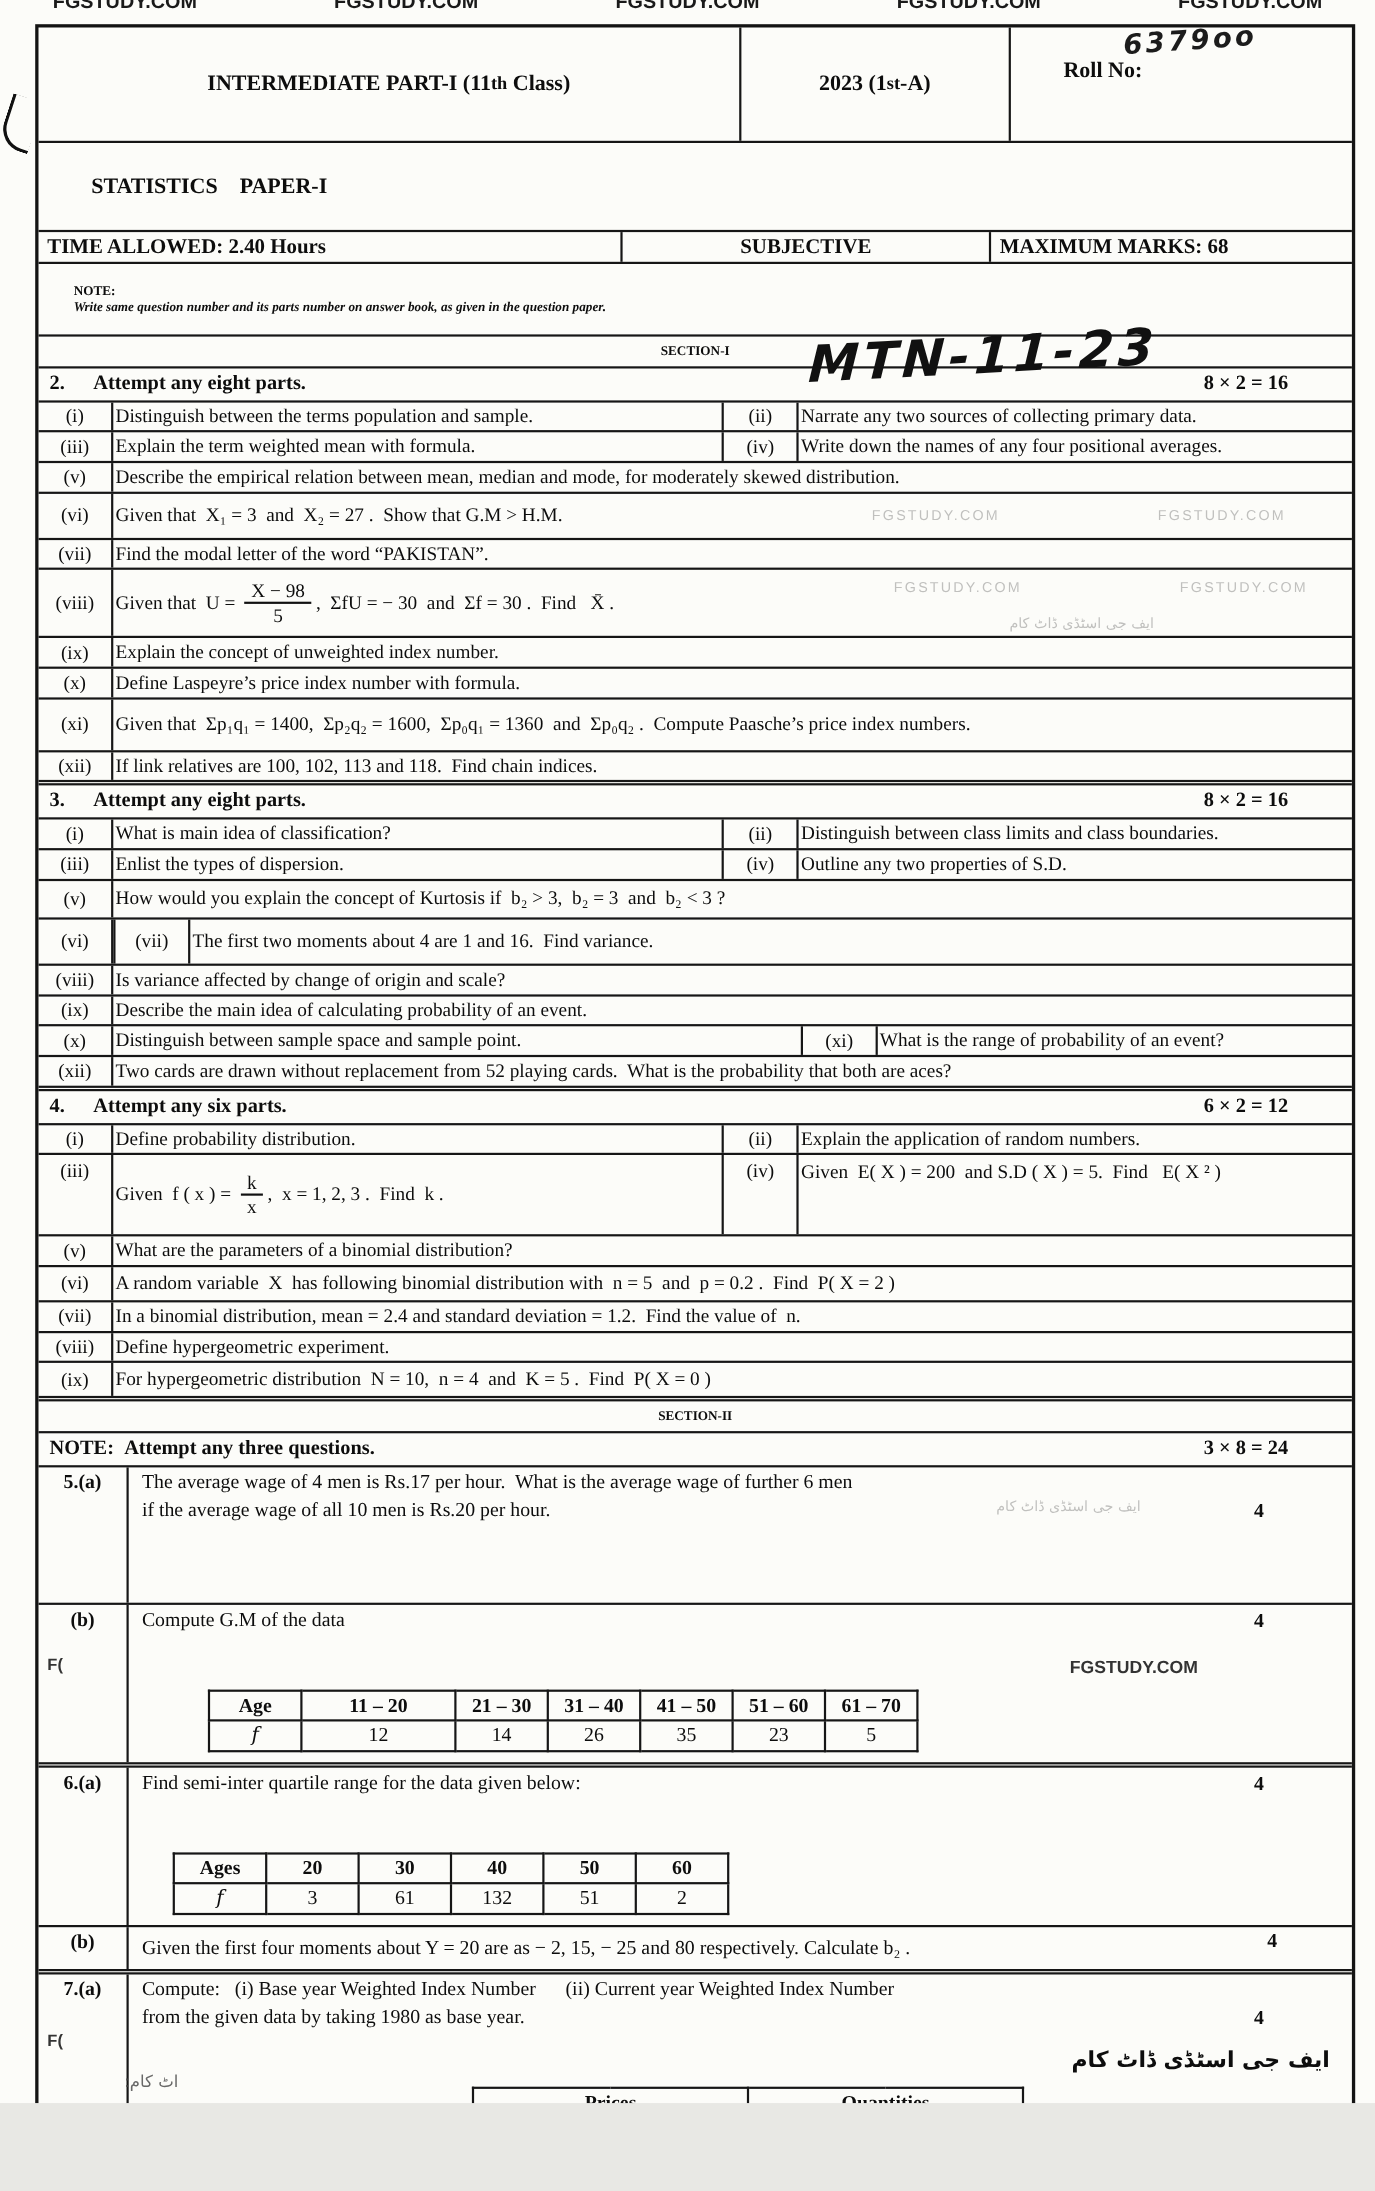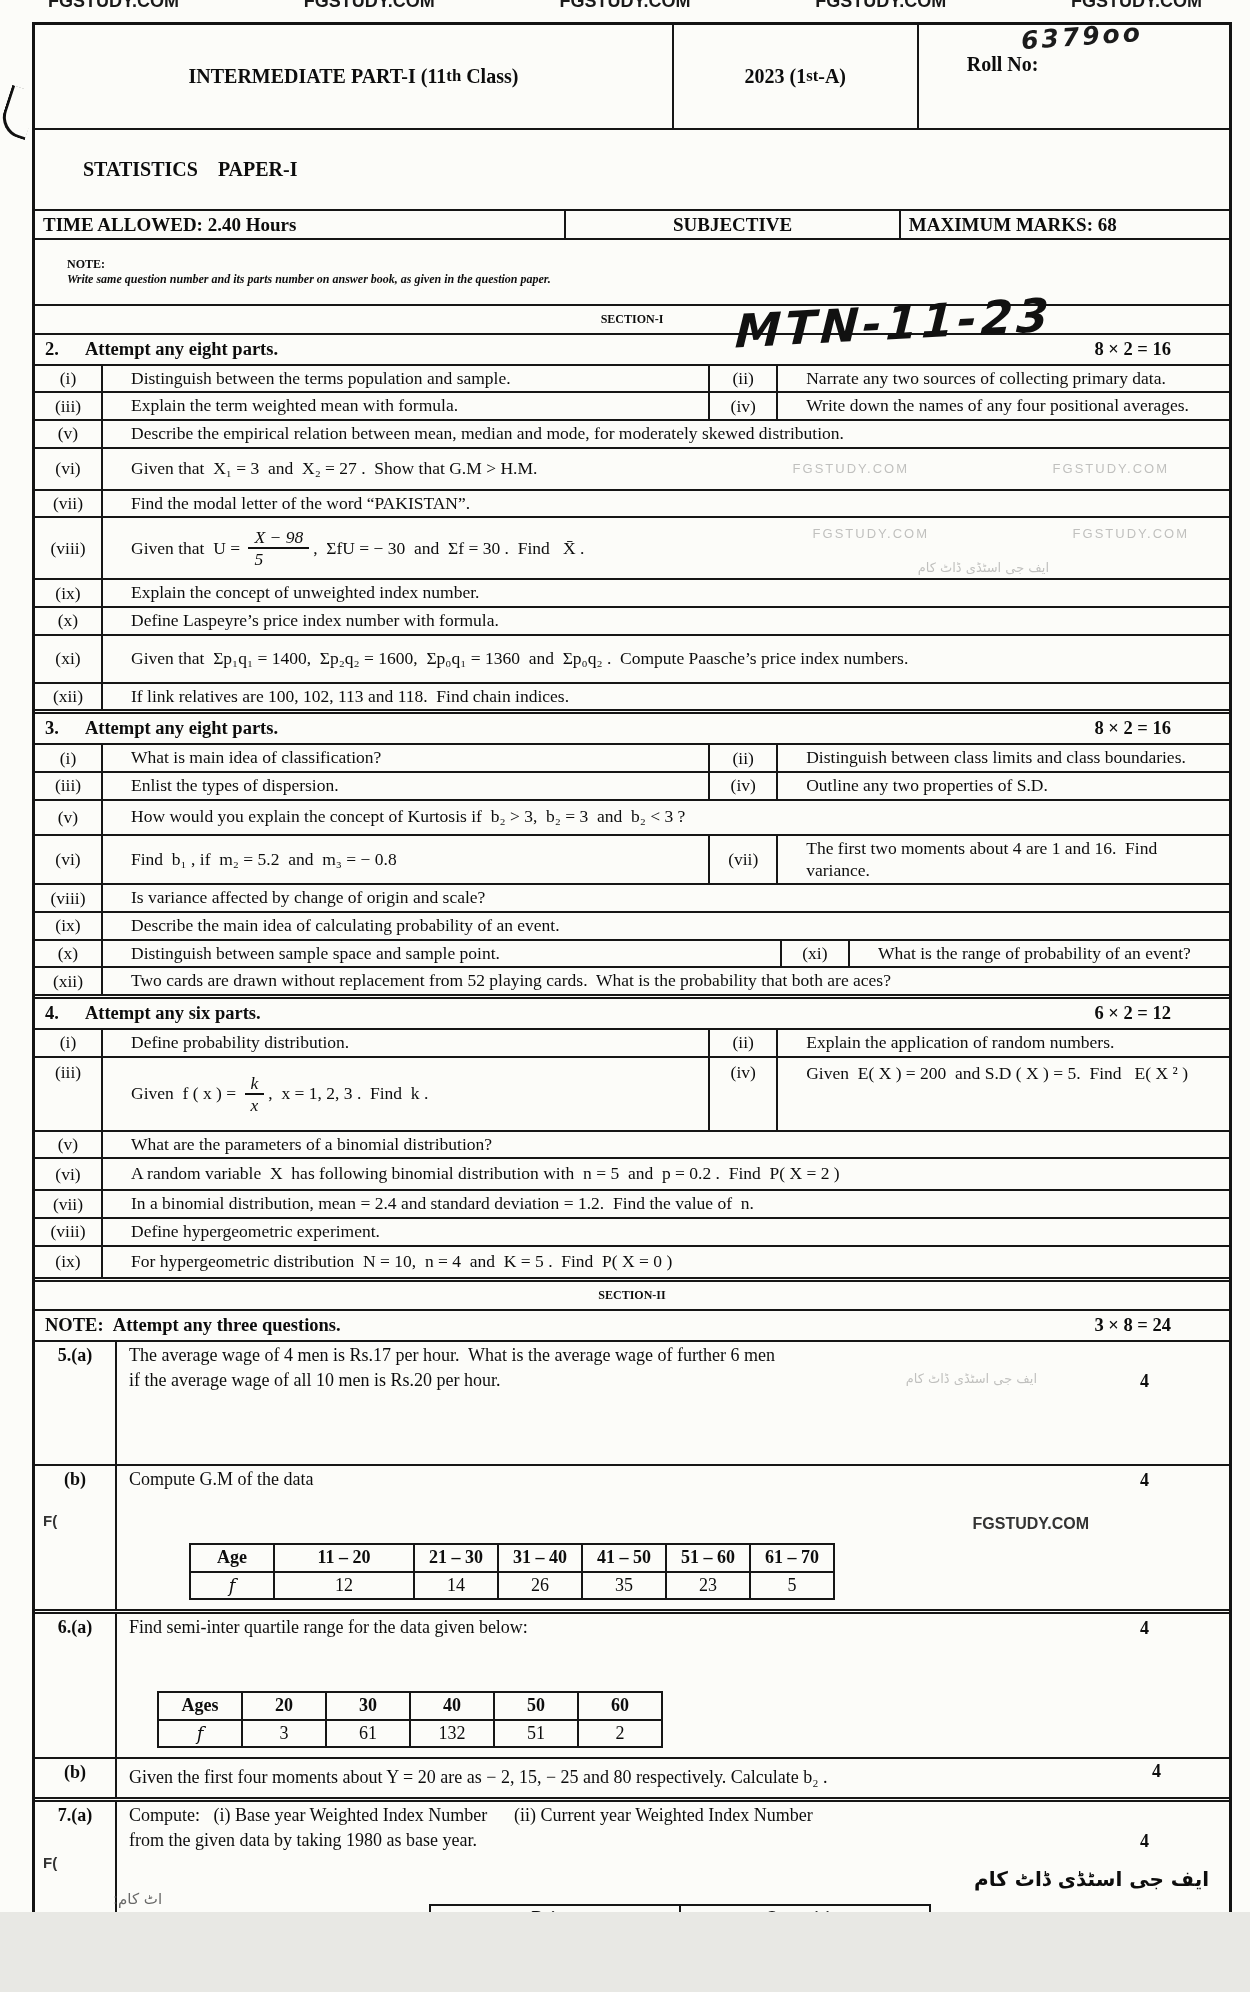--- a/index.html
+++ b/index.html
@@ -35,29 +35,29 @@
         font-weight:bold;font-style:italic;font-size:46px;transform:rotate(-3deg) skewX(-6deg);
         letter-spacing:4px;color:#111;z-index:5;white-space:nowrap}
   
   .qhead{font-weight:bold;font-size:18.5px;padding:2px 10px;flex:1;display:flex;min-height:25px;align-items:center}
   .qhead .qno{margin-right:26px}
   .qhead .qmarks{margin-left:auto;padding-right:48px}
   
   .lbl{flex:0 0 64px;display:flex;align-items:center;justify-content:center;
        border-right:2px solid #161616;font-size:17.5px;padding:1px}
   .lbl.mid{border-left:2px solid #161616}
-  .txt{flex:1;display:flex;align-items:center;padding:2px 28px;font-size:17.5px;line-height:1.24;
+  .txt{flex:1;display:flex;align-items:center;padding:2px 2px;font-size:17.5px;line-height:1.24;
        position:relative;white-space:pre-wrap}
   .t46{flex:0 0 46%}
   .t52{flex:0 0 52%}
   .mh40{min-height:40px}.mh48{min-height:46px}.mh60{min-height:60px}.mh72{min-height:72px}
   .mh33{min-height:33px}.mh30{min-height:30px}
   
-  .sfrac{display:inline-flex;flex-direction:column;align-items:flex-start;vertical-align:middle;
-         margin:0 4px;font-style:italic}
+  .sfrac{display:inline-flex;flex-direction:column;align-items:center;vertical-align:middle;
+         margin:0 4px;}
   .sfrac .top{border-bottom:2px solid #111;padding:0 6px;line-height:1.15}
   .sfrac .bot{padding:0 6px;line-height:1.15}
   
   .lblb{flex:0 0 78px;display:flex;align-items:flex-start;justify-content:center;
         border-right:2px solid #161616;font-size:18px;font-weight:bold;padding:3px 1px;position:relative}
   .block{flex:1;padding:2px 12px;font-size:18px;line-height:1.3;position:relative}
   .ln{position:relative;white-space:pre-wrap;min-height:25px}
   .marks{position:absolute;right:68px;top:1px;font-weight:bold}
   
   table{border-collapse:collapse;margin:5px 0 7px 60px;font-size:18px}
@@ -220,21 +220,20 @@
       <div class="txt">Outline any two properties of S.D.</div>
     </div>
 
     <div class="row mh33">
       <div class="lbl">(v)</div>
       <div class="txt">How would you explain the concept of Kurtosis if  b₂ &gt; 3,  b₂ = 3  and  b₂ &lt; 3 ?</div>
     </div>
 
     <div class="row mh40">
       <div class="lbl">(vi)</div>
-      <div class="txt t46">Find  b₁ , if  m₂ = 5.2  and  m₃ = − 0.8</div>
       <div class="lbl mid">(vii)</div>
       <div class="txt">The first two moments about 4 are 1 and 16.  Find variance.</div>
     </div>
 
     <div class="row">
       <div class="lbl">(viii)</div>
       <div class="txt">Is variance affected by change of origin and scale?</div>
     </div>
 
     <div class="row">

